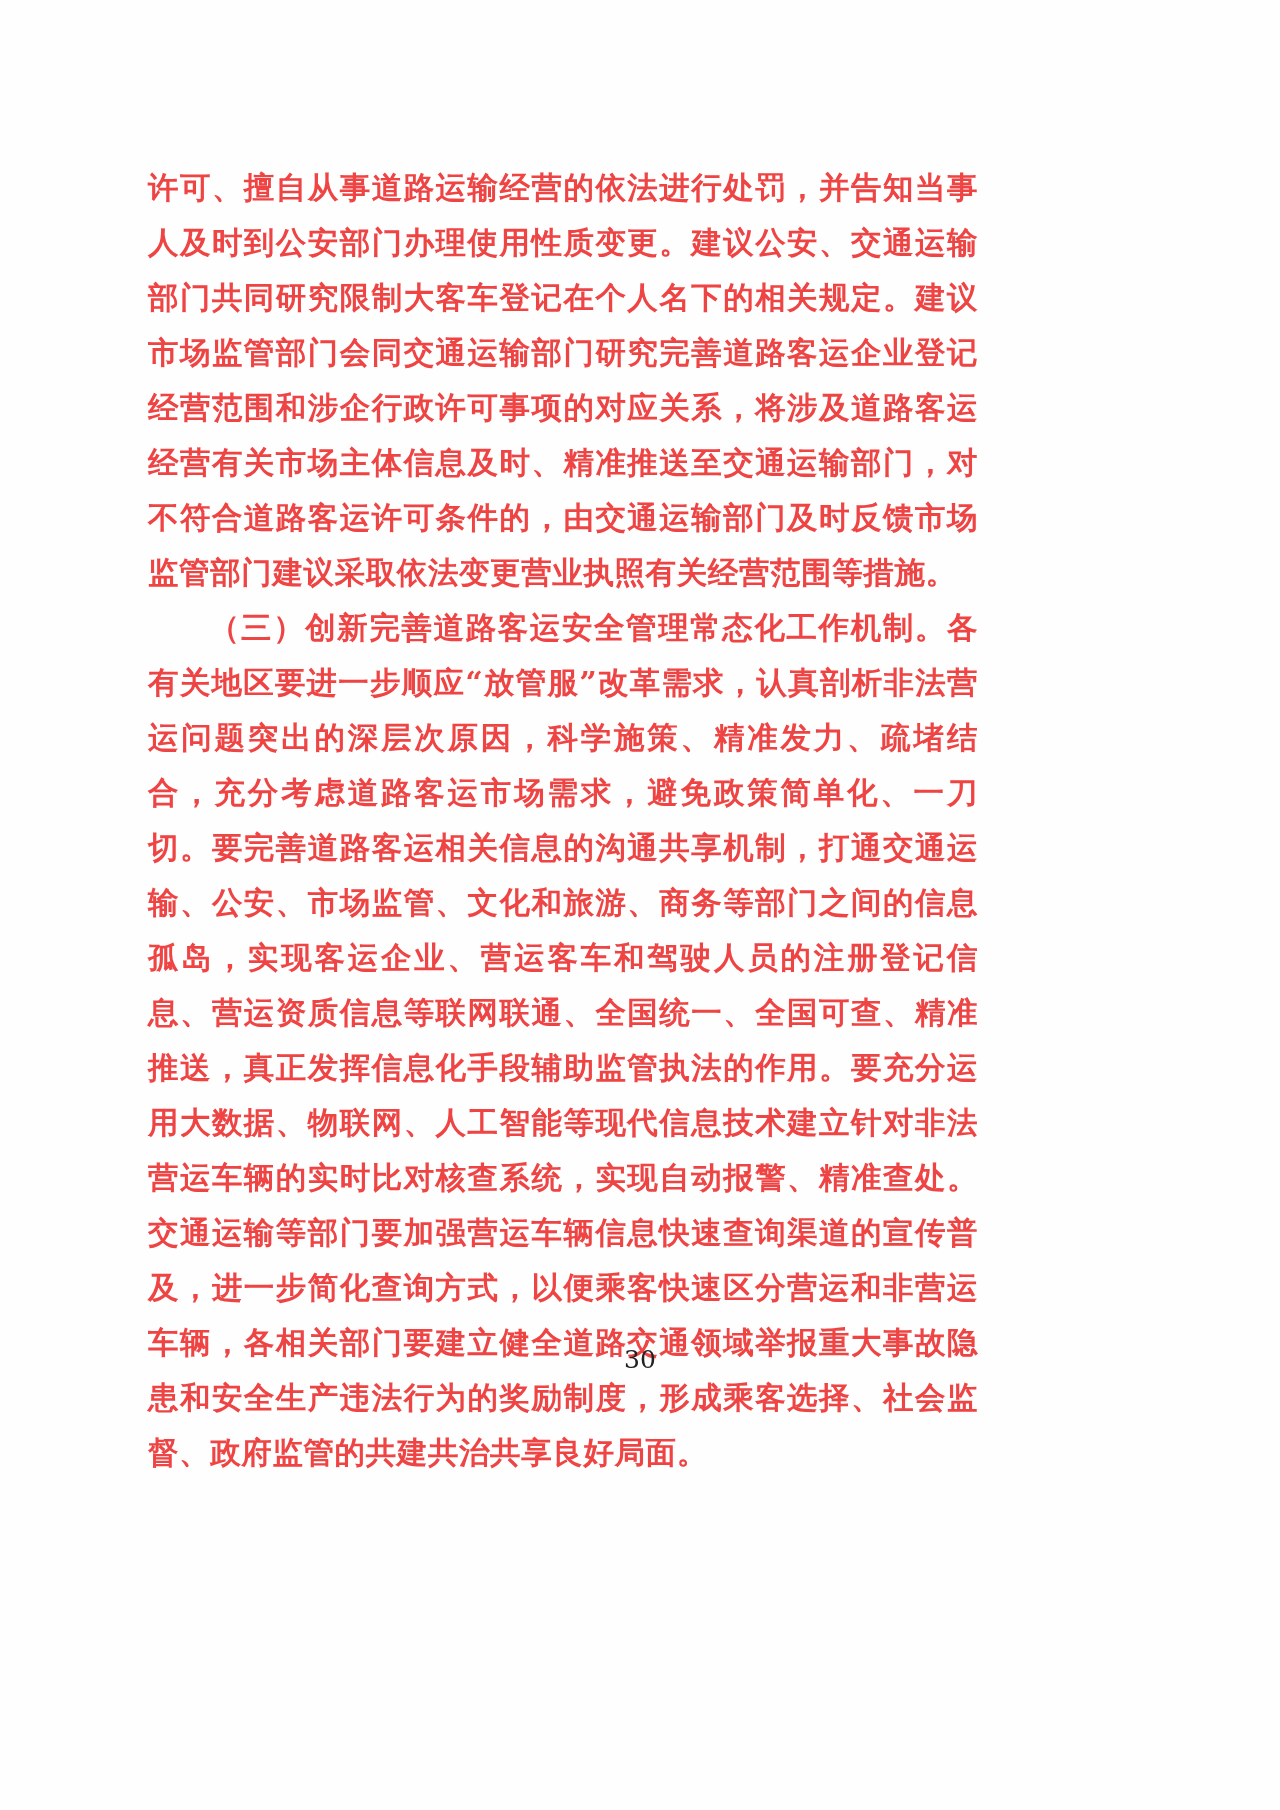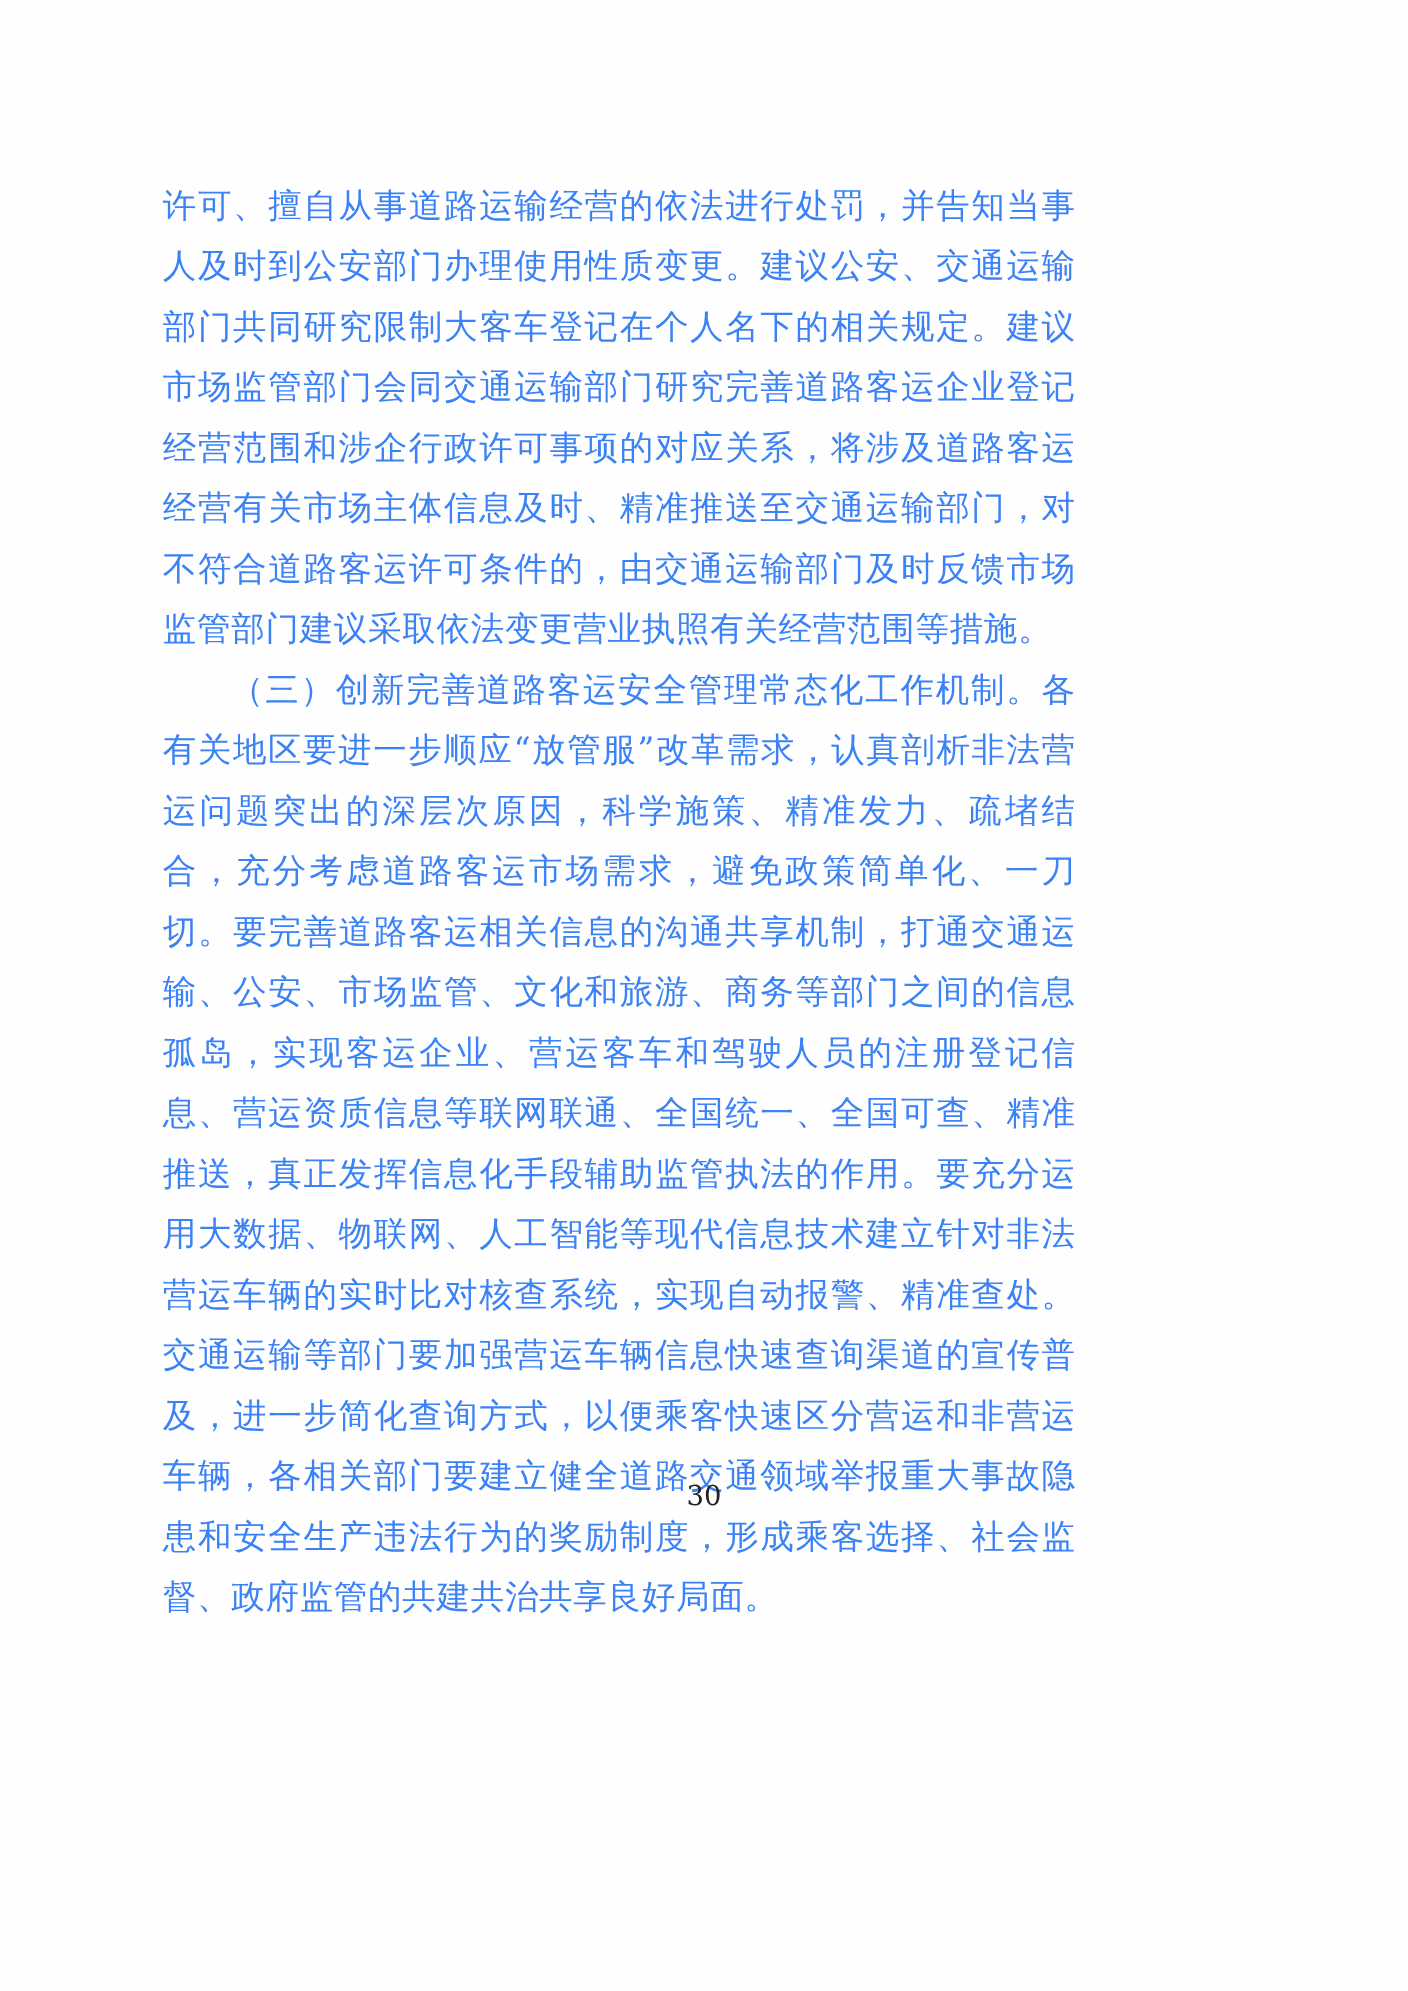--- a/index.html
+++ b/index.html
@@ -30,23 +30,24 @@
     top: 160px;
     width: 830px;
   }
   .para {
     font-size: 30.5px;
     line-height: 55px;
     letter-spacing: 0.6px;
     text-align: justify;
     text-justify: inter-ideograph;
     margin: 0 0 0 0;
-    color: #3b82f6;
+    color: #ef4444;
     font-family: "DejaVu Serif", serif;
     text-indent: 0;
+    font-weight: bold;
   }
   .para.indent {
     text-indent: 61px;
   }
   .para + .para {
     margin-top: 0px;
   }
   .pagenum {
     position: absolute;
     left: 0;

